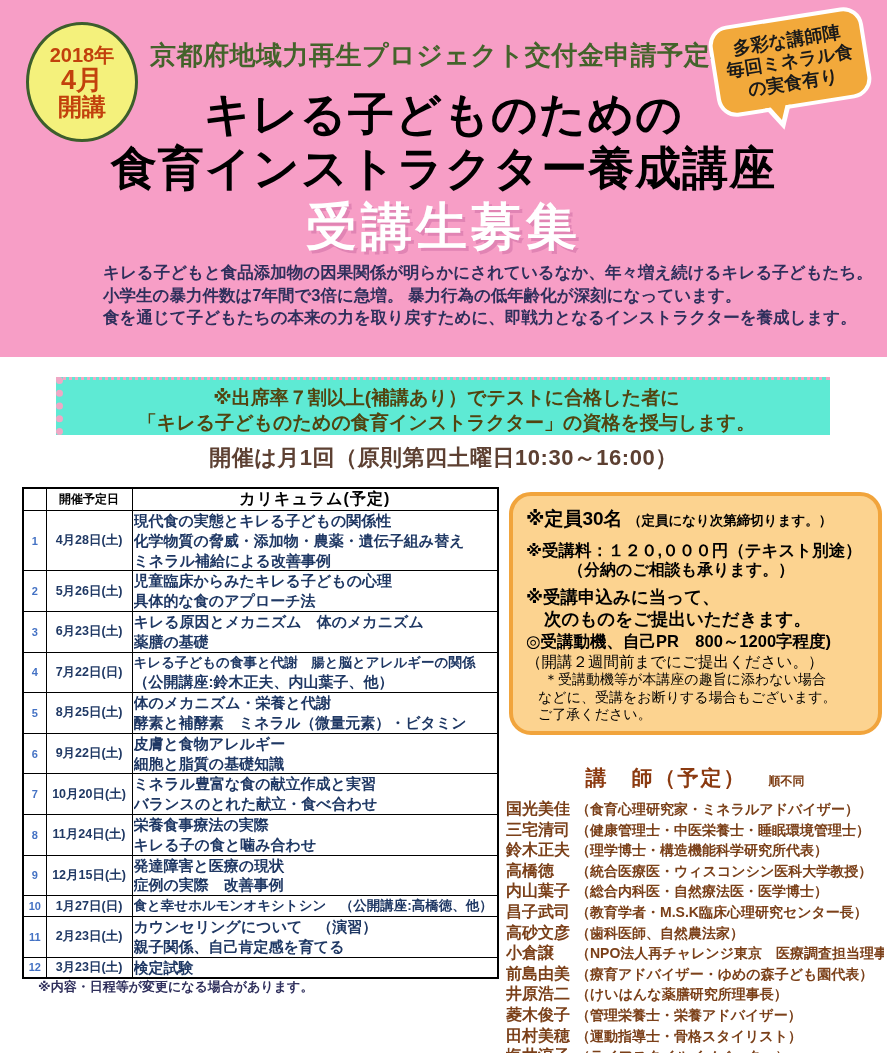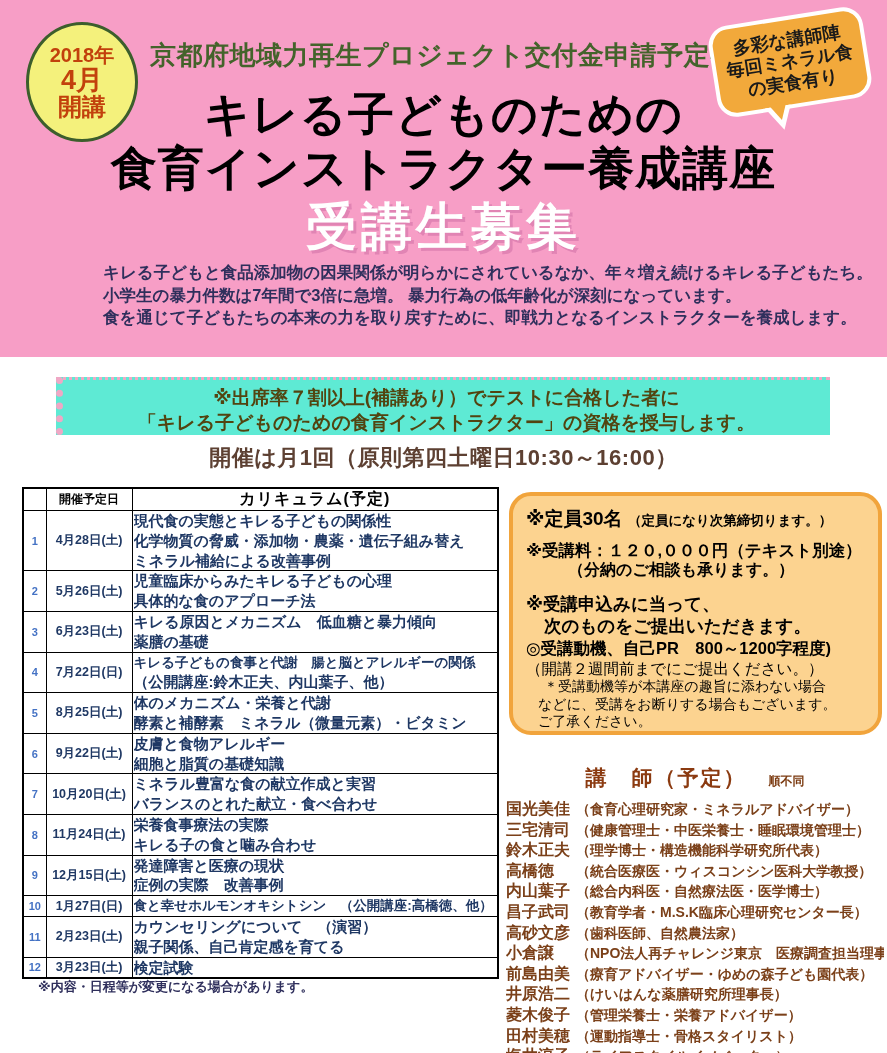--- a/index.html
+++ b/index.html
@@ -71,21 +71,21 @@
   
   .info-box {
     position:absolute; left:509px; top:492px; width:373px; height:243px;
     background:#FCD390; border:4px solid #F1A43C; border-radius:22px;
     color:#000; padding:11px 6px 0 13px; line-height:1.25;
   }
   .ib-cap { font-size:19px; font-weight:bold; }
   .ib-cap .small { font-size:13.5px; }
   .ib-fee { font-size:16.5px; font-weight:bold; margin-top:9px; white-space:nowrap; }
   .ib-fee-note { font-size:16px; font-weight:bold; padding-left:42px; }
-  .ib-apply { font-size:17.5px; font-weight:bold; margin-top:14px; }
+  .ib-apply { font-size:17.5px; font-weight:bold; margin-top:7px; }
   .ib-apply2 { font-size:17.5px; font-weight:bold; padding-left:18px; }
   .ib-submit { font-size:16.5px; font-weight:bold; white-space:nowrap; }
   .ib-submit-note { font-size:15.5px; }
   .ib-caution { font-size:14px;margin-left:18px; }
   .ib-caution-i { font-size:14px; padding-left:12px; }
   
   .lecturers { position:absolute; left:506px; top:744px; width:378px; }
   .lect-title { text-align:center; color:#8B3A10; font-size:21px; font-weight:bold; letter-spacing:2px;margin-top:20px; }
   .lect-title .order { font-size:12px; letter-spacing:0; margin-left:14px; color:#7B3A10; }
   .lect-list { margin-top:7px; }
@@ -152,21 +152,21 @@
           <td class="date">5月26日(土)</td>
           <td class="cur">
             <div>児童臨床からみたキレる子どもの心理</div>
             <div>具体的な食のアプローチ法</div>
           </td>
         </tr>
         <tr>
           <td class="no">3</td>
           <td class="date">6月23日(土)</td>
           <td class="cur">
-            <div>キレる原因とメカニズム　低血糖と暴力傾向</div>
+            <div>キレる原因とメカニズム　体のメカニズム</div>
             <div>薬膳の基礎</div>
           </td>
         </tr>
         <tr>
           <td class="no">4</td>
           <td class="date">7月22日(日)</td>
           <td class="cur">
             <div style="font-size: 13.5px;">キレる子どもの食事と代謝　腸と脳とアレルギーの関係</div>
             <div>（公開講座:鈴木正夫、内山葉子、他）</div>
           </td>

